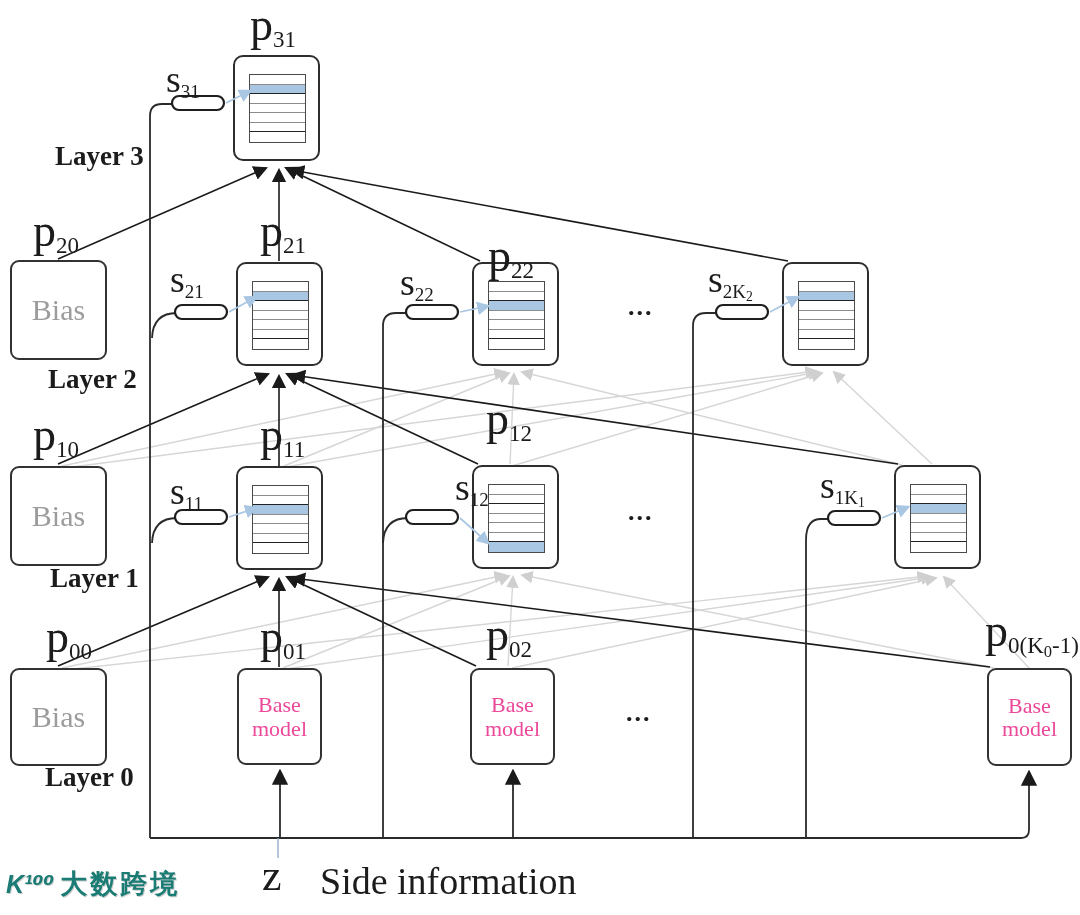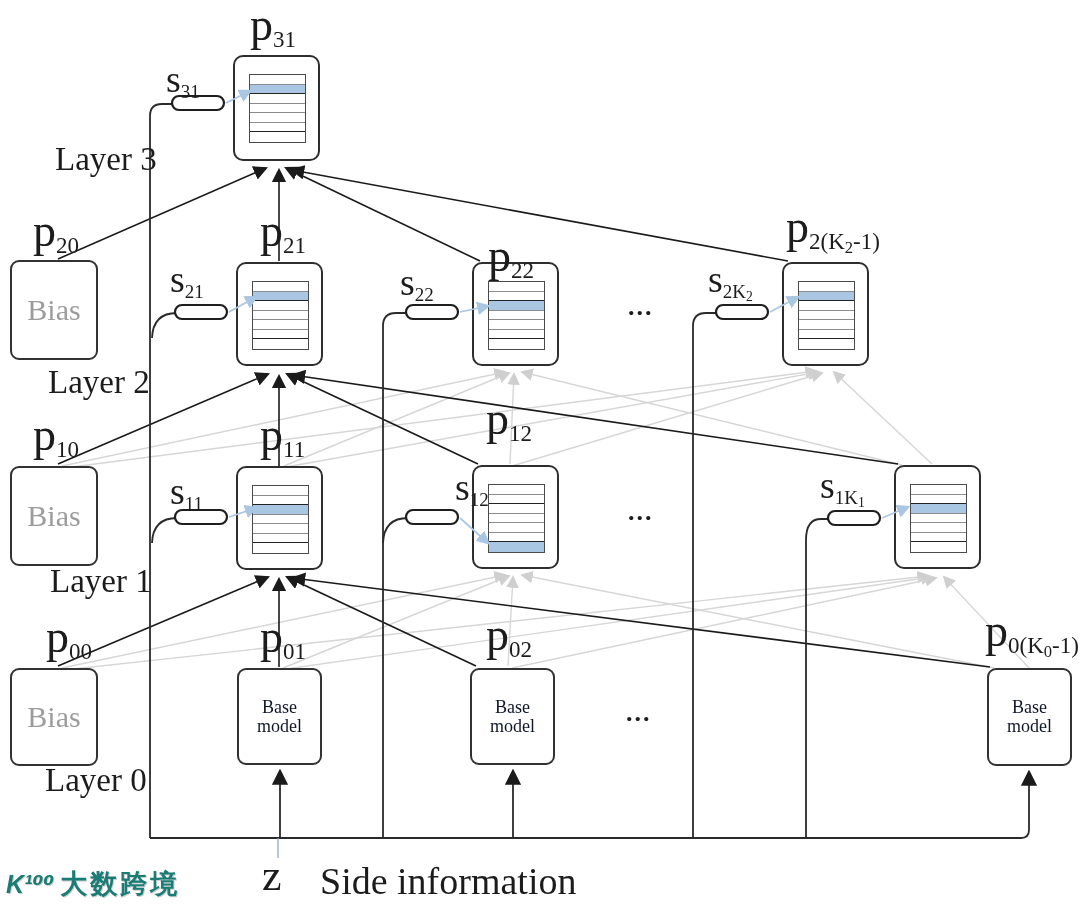--- a/index.html
+++ b/index.html
@@ -15,31 +15,31 @@
            border-radius:10px;box-sizing:border-box;z-index:2;}
   .dist-table{position:absolute;left:14px;top:17px;width:55px;border:1.4px solid #4a4a4a;background:#fff;}
   .dist-row{height:9.5px;box-sizing:border-box;border-bottom:1px solid #8c8c8c;}
   .dist-row:nth-child(2),.dist-row:nth-child(6){border-bottom-color:#222;}
   .dist-row:last-child{border-bottom:none;}
   .dist-row.hl{background:#a9c6e3;}
 
   
   .biasbox,.basebox{position:absolute;background:#fff;border:2px solid #323232;border-radius:9px;
            box-sizing:border-box;display:flex;align-items:center;justify-content:center;text-align:center;z-index:2;}
-  .biasbox{width:88px;height:100px;}
+  .biasbox{width:97px;height:100px;}
   .basebox{width:85px;height:97px;}
   .bias-text{font-size:30px;color:#9c9c9c;}
-  .base-text{font-size:18px;line-height:1.05;color:#0f172a;}
+  .base-text{font-size:22px;line-height:1.05;color:#ec4899;}
 
   
   .plabel{position:absolute;font-size:46px;line-height:1;z-index:4;}
   .plabel sub, .slabel sub{font-size:50%;line-height:0;vertical-align:-0.32em;}
   .plabel sub sub, .slabel sub sub{font-size:72%;vertical-align:-0.25em;}
   .slabel{position:absolute;font-size:38px;line-height:1;z-index:4;}
-  .layer-label{position:absolute;font-size:33px;z-index:4;}
+  .layer-label{position:absolute;font-size:27px;z-index:4;font-weight:bold;}
   .dots{position:absolute;font-size:26px;font-weight:bold;letter-spacing:2px;z-index:4;}
   .z-label{position:absolute;font-size:44px;line-height:1;z-index:4;}
   .side-label{position:absolute;font-size:38px;line-height:1;z-index:4;}
 
   
   .watermark{position:absolute;left:6px;top:866px;z-index:5;display:flex;align-items:center;gap:6px;
              font-family:"Liberation Sans","DejaVu Sans",sans-serif;
              color:#0f766e;text-shadow:1px 1px 0 #cdcdcd;opacity:.95;}
   .wm-logo{font-size:25px;font-weight:bold;font-style:italic;}
   .wm-text{font-size:27px;font-weight:bold;letter-spacing:3px;}
@@ -250,21 +250,20 @@
     </g>
   </svg>
 
   <div class="plabel" style="left:250px;top:2px;">p<sub>31</sub></div>
   <div class="slabel" style="left:166px;top:60px;">s<sub>31</sub></div>
   <div class="layer-label" style="left:55px;top:141px;">Layer 3</div>
 
   <div class="plabel" style="left:33px;top:208px;">p<sub>20</sub></div>
   <div class="plabel" style="left:260px;top:208px;">p<sub>21</sub></div>
   <div class="plabel" style="left:488px;top:206px;margin-top:27px;">p<sub>22</sub></div>
-  <div class="plabel" style="left:786px;top:204px;">p<sub>2(K<sub>2</sub>-1)</sub></div>
   <div class="slabel" style="left:170px;top:260px;">s<sub>21</sub></div>
   <div class="slabel" style="left:400px;top:263px;">s<sub>22</sub></div>
   <div class="slabel" style="left:708px;top:260px;">s<sub>2K<sub>2</sub></sub></div>
   <div class="dots" style="left:628px;top:292px;">...</div>
   <div class="layer-label" style="left:48px;top:364px;">Layer 2</div>
 
   <div class="plabel" style="left:33px;top:412px;">p<sub>10</sub></div>
   <div class="plabel" style="left:260px;top:412px;">p<sub>11</sub></div>
   <div class="plabel" style="left:486px;top:396px;">p<sub>12</sub></div>
   <div class="slabel" style="left:170px;top:472px;">s<sub>11</sub></div>

